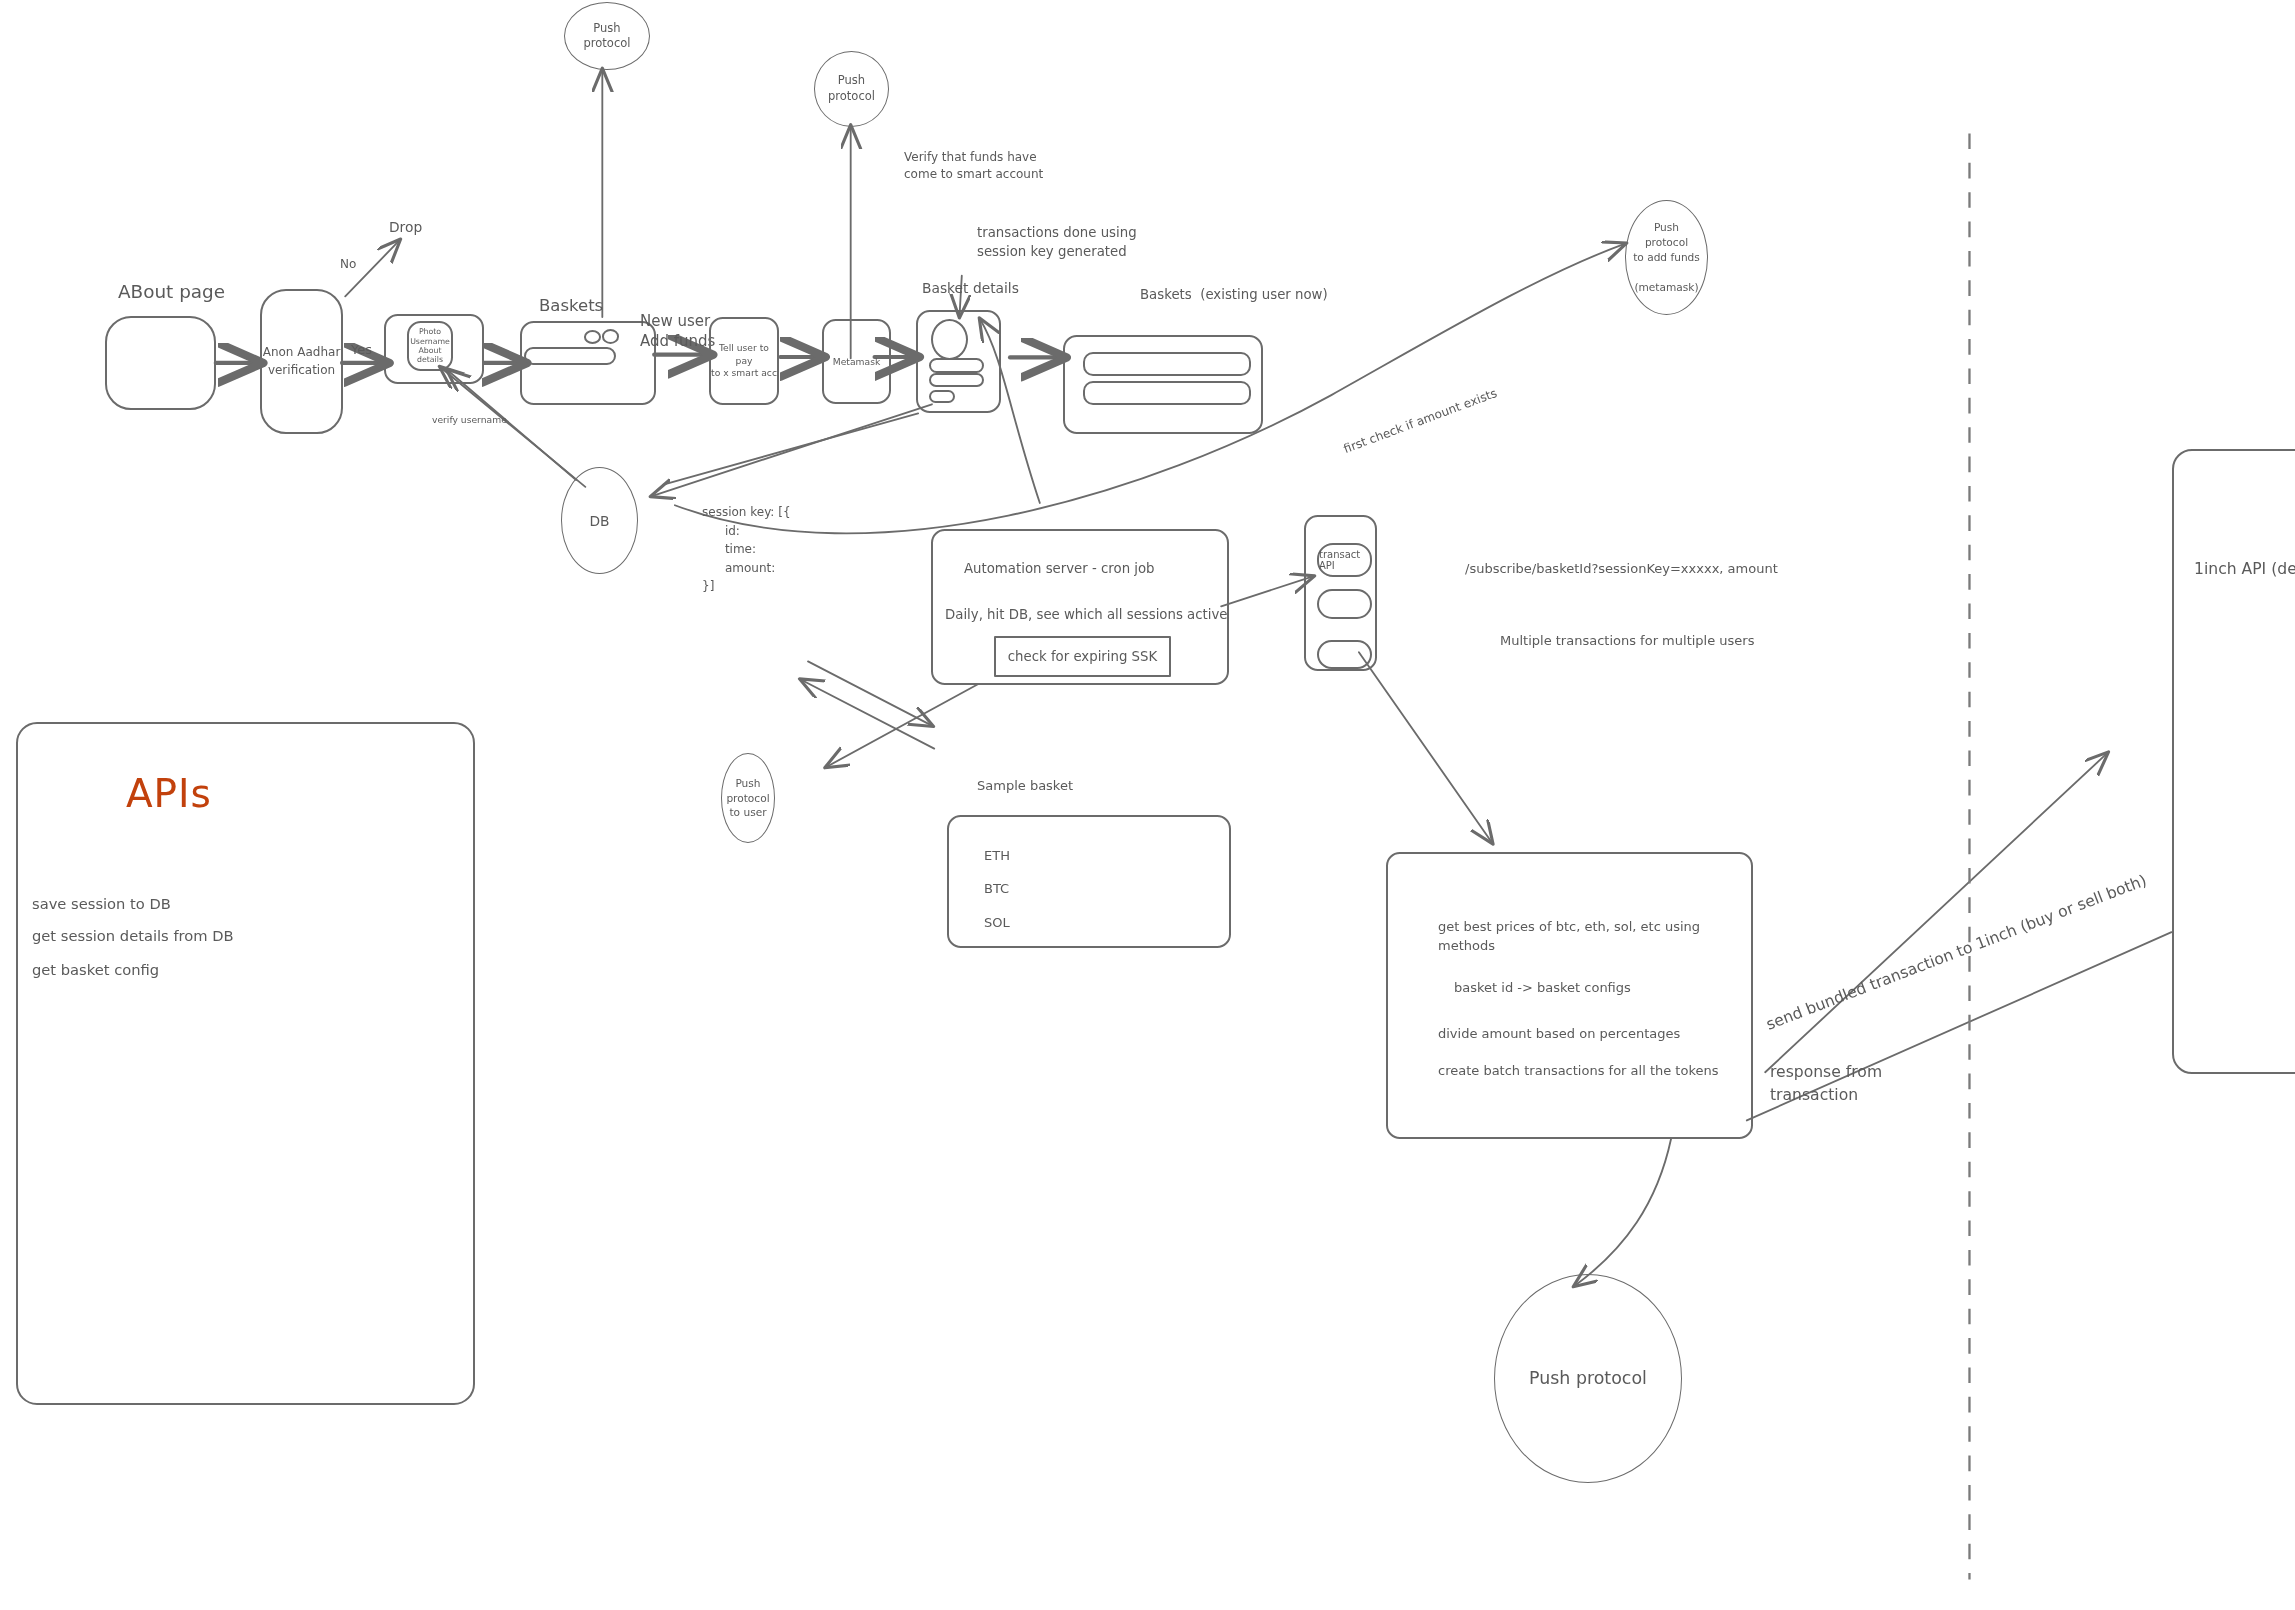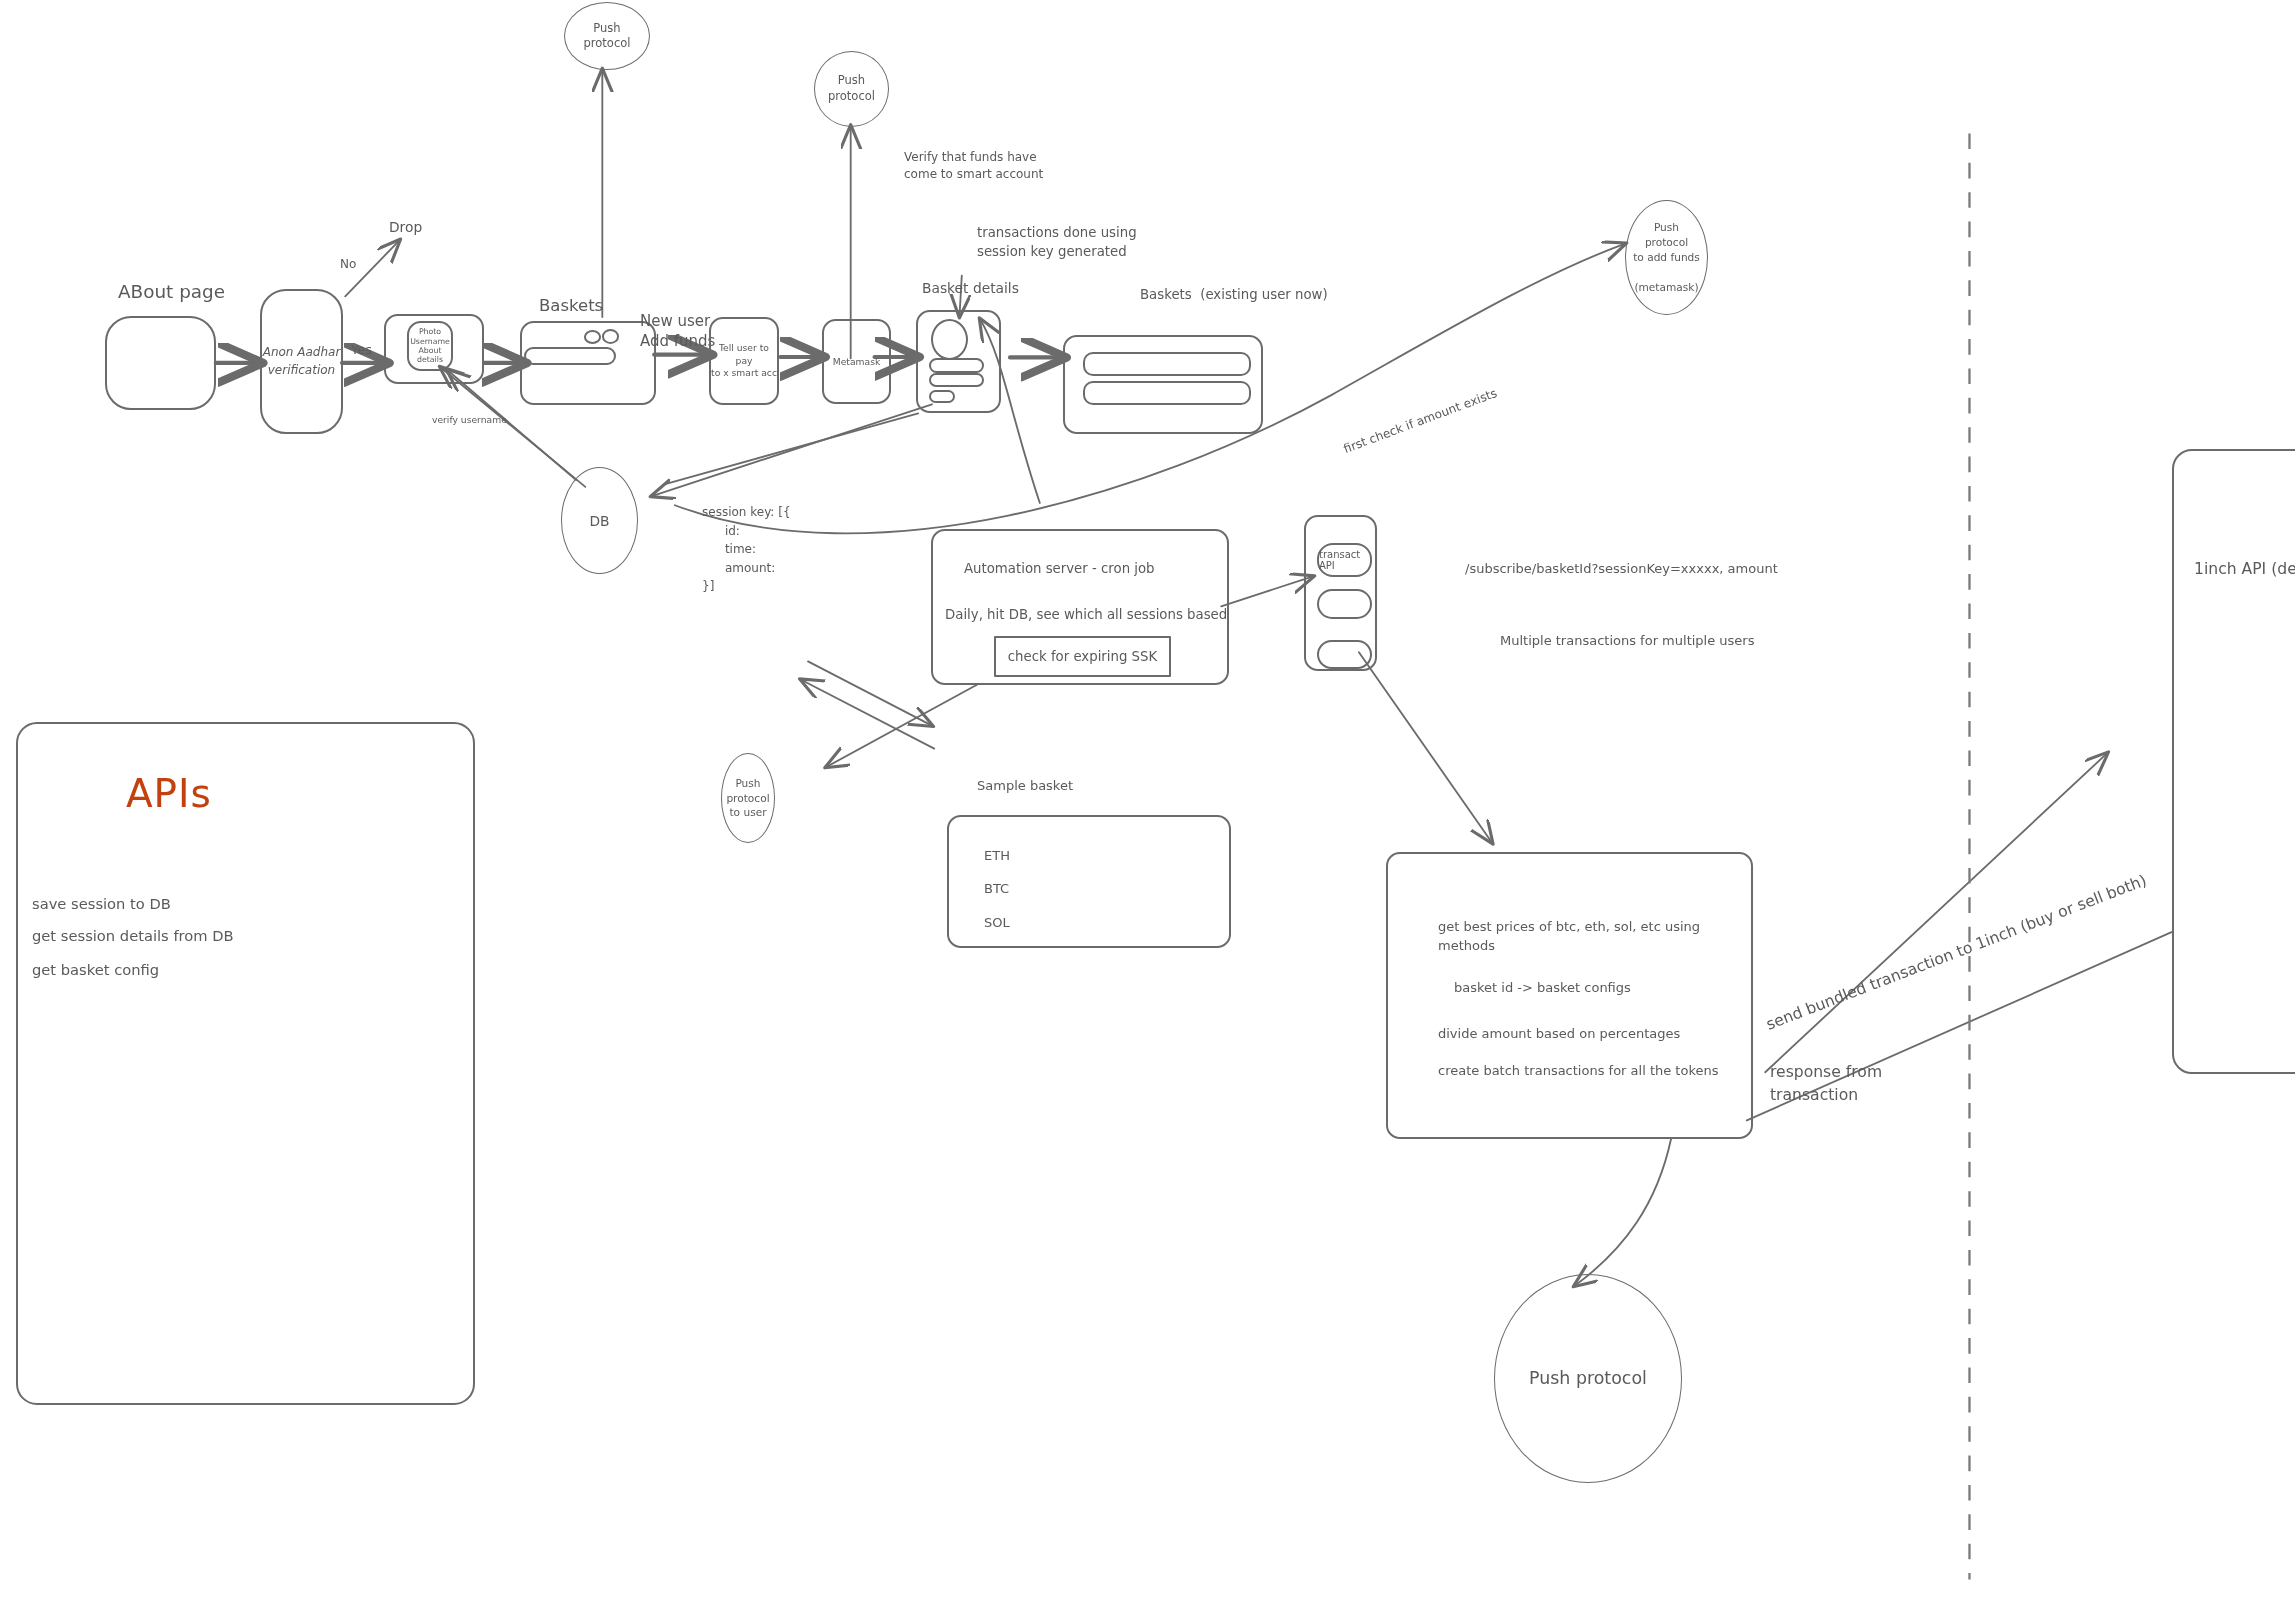--- a/index.html
+++ b/index.html
@@ -19,21 +19,21 @@
     box-sizing:border-box;
     border:2.3px solid #6b6b6b;
     background:transparent;
     display:flex;
     align-items:center;
     justify-content:center;
     text-align:center;
     line-height:1.45;
     color:#5a5a5a;
   }
-  .rrect{border-radius:26px;font-style:italic;}
+  .rrect{border-radius:26px;}
   .rrect-sm{border-radius:13.8px;}
   .ellipse{border-radius:50%;}
   .lbl{
     position:absolute;
     color:#5a5a5a;
     white-space:pre;
     line-height:1.5;
   }
   .lbl.wrap{white-space:normal;}
   svg.edges{
@@ -214,21 +214,21 @@
   <div class="node ellipse" style="left:561px;top:467px;width:77px;height:107px;font-size:13.8px;border-width:1.8px;">DB</div>
 
   <div class="lbl" style="left:702px;top:503px;font-size:12px;white-space:pre;line-height:1.55;">session key: [{
       id:
       time:
       amount:
 }]</div>
 
   <div class="node rrect-sm" style="left:931px;top:529px;width:298px;height:156px;display:block;"></div>
   <div class="lbl" style="left:964px;top:559px;font-size:13.3px;">Automation server - cron job</div>
-  <div class="lbl" style="left:945px;top:605px;font-size:13.3px;">Daily, hit DB, see which all sessions based</div>
+  <div class="lbl" style="left:945px;top:605px;font-size:13.3px;">Daily, hit DB, see which all sessions active</div>
   <div class="node rrect-sm" style="left:994px;top:636px;width:177px;height:41px;font-size:13.3px;border-radius:1px;">check for expiring SSK</div>
 
   <div class="node rrect-sm" style="left:1304px;top:515px;width:73px;height:156px;display:block;"></div>
   <div class="stack-item" style="left:1317px;top:543px;width:55px;height:34px;font-size:10px;">transact API</div>
   <div class="stack-item" style="left:1317px;top:589px;width:55px;height:30px;"></div>
   <div class="stack-item" style="left:1317px;top:640px;width:55px;height:28.5px;"></div>
 
   <div class="lbl" style="left:1465px;top:559px;font-size:13px;">/subscribe/basketId?sessionKey=xxxxx, amount</div>
   <div class="lbl" style="left:1500px;top:631px;font-size:13px;">Multiple transactions for multiple users</div>
 

